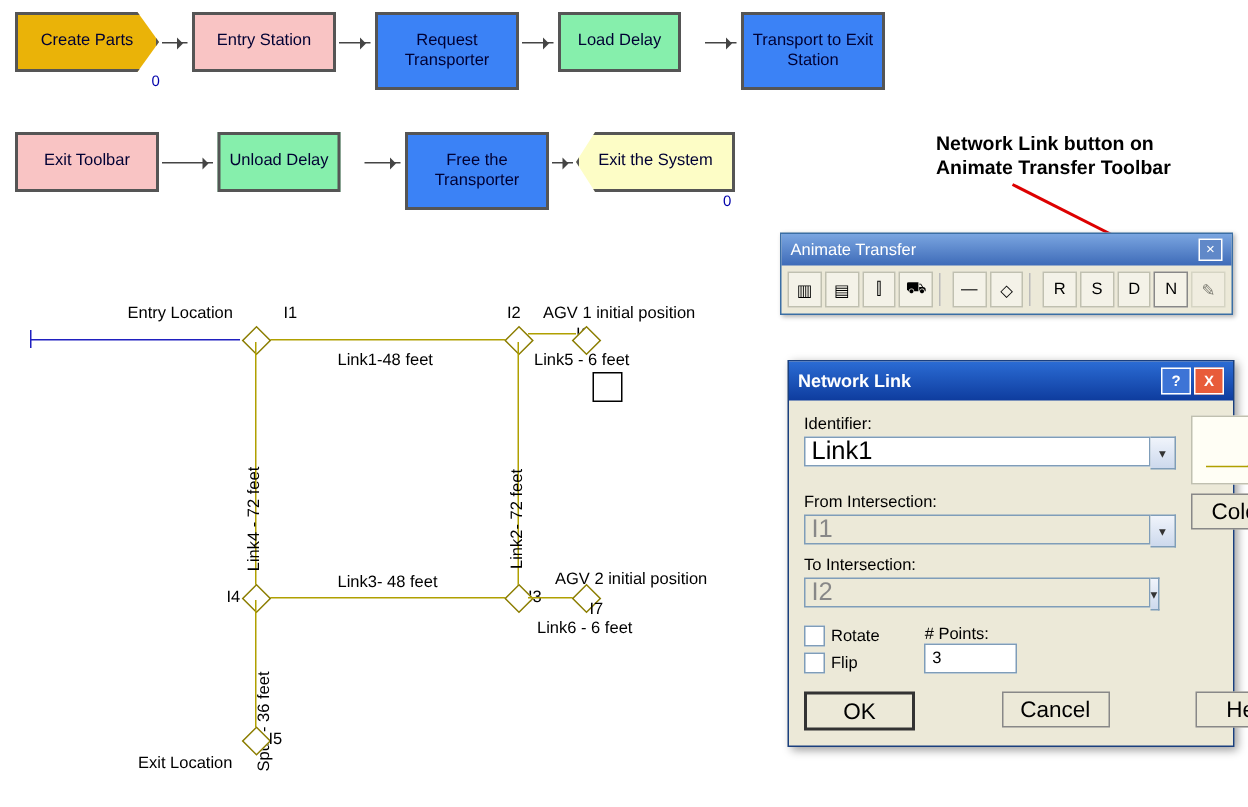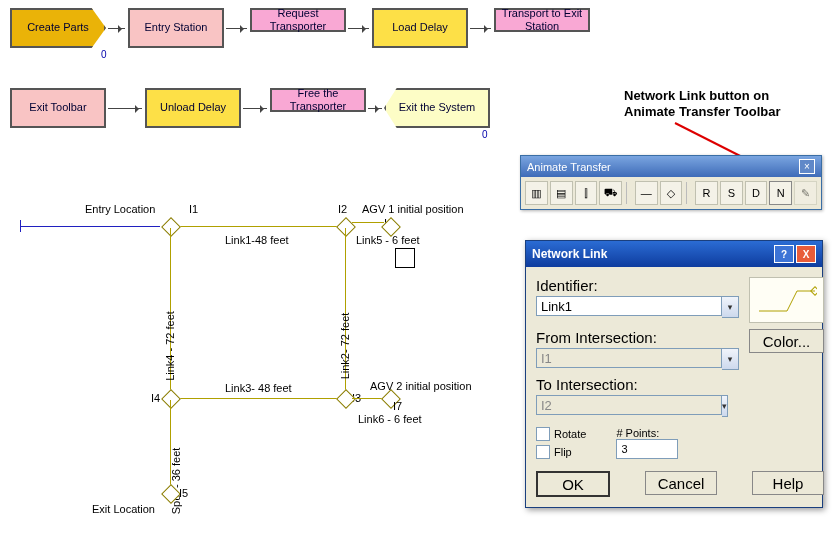--- a/index.html
+++ b/index.html
@@ -1,20 +1,20 @@
 <!DOCTYPE html>
 <html><head>
 <meta charset="utf-8">
 <style>
 html,body{margin:0;padding:0;width:832px;height:538px;font-family:Tahoma,Arial,sans-serif;font-size:11px;background:#fff;color:#000;position:relative;overflow:hidden}
 .fb{position:absolute;border:2px solid #555;display:flex;align-items:center;justify-content:center;text-align:center;line-height:1.2;font-size:11px;color:#003;padding:2px;box-sizing:border-box}
 .create{background:#eab308;width:96px;height:40px;clip-path:polygon(0 0,85% 0,100% 50%,85% 100%,0 100%)}
 .proc-p{background:#f9c4c4;width:96px;height:40px}
-.proc-b{background:#f9a8d4;width:96px;height:24px}
-.proc-y{background:#fde047;width:96px;height:40px}
+.proc-b{background:#3b82f6;width:96px;height:52px}
+.proc-y{background:#86efac;width:82px;height:40px}
 .dispose{background:#fdfdc6;width:106px;height:40px;clip-path:polygon(12% 0,100% 0,100% 100%,12% 100%,0 50%)}
 .z{position:absolute;font-size:10px;color:#00a}
 .conn{position:absolute;border-top:1px solid #444;height:0}
 .conn::after{content:"";position:absolute;right:-1px;top:-4px;border:4px solid transparent;border-left-color:#444}
 .lbl{position:absolute;font-size:11px;color:#000}
 .node{position:absolute;width:12px;height:12px;border:1px solid #8b7d00;background:#fff;transform:rotate(45deg)}
 .path{position:absolute;background:#b0a000}
 .toolbar{position:absolute;left:520px;top:155px;width:300px;border:1px solid #3a6ea5;background:#ece9d8;box-shadow:1px 1px 3px rgba(0,0,0,.3)}
 .tb-title{background:linear-gradient(#7aa5e0,#3e6bb8);color:#fff;font-size:11px;padding:3px 6px;display:flex;align-items:center}
 .tb-title .x{margin-left:auto;width:14px;height:13px;border:1px solid #fff;display:flex;align-items:center;justify-content:center;font-size:10px;background:#6088c8}
@@ -22,23 +22,23 @@
 .tb-btn{width:22px;height:22px;border:1px solid #c0c0b0;background:#f4f2e8;display:flex;align-items:center;justify-content:center;font-size:11px}
 .tb-sep{width:4px;height:22px;border-left:1px solid #bbb;margin:0 2px}
 .arrow{position:absolute;pointer-events:none}
 .dialog{position:absolute;left:525px;top:240px;width:296px;border:1px solid #1a3f7e;background:#ece9d8;box-shadow:2px 2px 6px rgba(0,0,0,.4)}
 .dlg-title{background:linear-gradient(#2b6cd4,#0e3c9e);color:#fff;font-weight:bold;font-size:12px;padding:4px 6px;display:flex;align-items:center}
 .dlg-title .btns{margin-left:auto;display:flex;gap:2px}
 .dlg-title .ti{width:18px;height:16px;border:1px solid #fff;background:#3d74d6;display:flex;align-items:center;justify-content:center;font-size:10px;font-weight:bold}
 .dlg-title .close{background:#e85c3a}
 .dlg-body{padding:10px;display:grid;grid-template-columns:1fr 75px;gap:6px 10px}
 .field{display:flex;flex-direction:column;gap:2px}
-.field label{font-size:15px}
+.field label{font-size:11px}
 .sel{display:flex}
-.sel input{flex:1;border:1px solid #7f9db9;height:18px;padding:0 4px;font-size:13px;background:#fff}
+.sel input{flex:1;border:1px solid #7f9db9;height:18px;padding:0 4px;font-size:17px;background:#fff}
 .sel input:disabled{background:#ece9d8;color:#888}
 .sel .dd{width:16px;height:20px;border:1px solid #7f9db9;border-left:0;background:linear-gradient(#f0f4fb,#cdd9ed);display:flex;align-items:center;justify-content:center;font-size:9px;color:#333}
 .chk{display:flex;align-items:center;gap:4px;font-size:11px}
 .chk .box{width:12px;height:12px;border:1px solid #7f9db9;background:#fff}
 .points input{width:52px;height:18px;border:1px solid #7f9db9;padding:0 4px;font-size:11px;background:#fff}
 .thumb{border:1px solid #c0c0b0;background:#fffef5;height:44px;display:flex;align-items:center;justify-content:center}
 .colorbtn,.dbtn{border:1px solid #888;background:#ece9d8;height:22px;font-size:15px;display:flex;align-items:center;justify-content:center;cursor:default}
 .dlg-foot{grid-column:1/3;display:flex;justify-content:space-between;gap:14px;margin-top:6px}
 .dlg-foot .dbtn{width:70px}
 </style>

